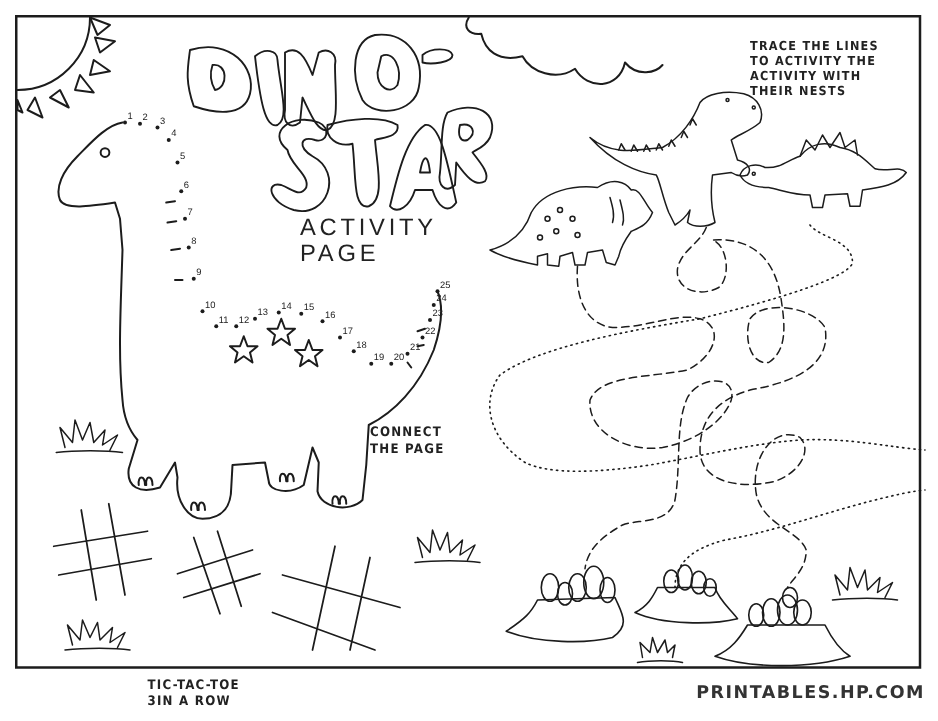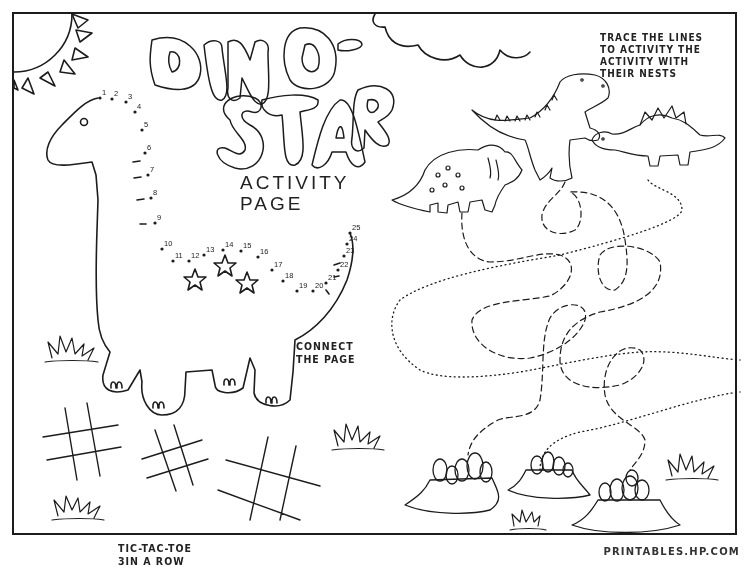--- a/index.html
+++ b/index.html
@@ -4,21 +4,21 @@
 <style>
   html, body { margin:0; padding:0; background:#ffffff; }
   body { width:750px; height:577px; position:relative; overflow:hidden; font-family:"DejaVu Sans", sans-serif; }
   .sheet { position:absolute; left:12px; top:12px; width:725px; height:523px; border:2px solid #1c1c1c; box-sizing:border-box; background:#fff; overflow:hidden; }
   svg.art { position:absolute; left:0; top:0; }
   .label { position:absolute; text-align:left; color:#222; font-family:"DejaVu Sans Condensed","DejaVu Sans", sans-serif; font-weight:bold; letter-spacing:1px; line-height:1.2; }
   .title-activity { left:240px; top:173px; width:130px; font-size:19px; font-weight:normal; letter-spacing:3px; font-family:"Liberation Sans", sans-serif; line-height:1.1; }
   .trace { left:600px; top:32px; width:140px; font-size:10px; }
   .connect { left:296px; top:340px; width:80px; font-size:10.5px; text-align:left; }
   .ttt { left:118px; top:498px; width:100px; font-size:10.5px;margin-top:44px; }
-  .footer { position:absolute; right:10px; top:546px; font-size:10px; color:#333; letter-spacing:1.2px; font-weight:bold; font-family:"DejaVu Sans", sans-serif; }
+  .footer { position:absolute; right:10px; top:546px; font-size:14px; color:#333; letter-spacing:1.2px; font-weight:bold; font-family:"DejaVu Sans", sans-serif; }
   .dotnum { font-family:"Liberation Sans", sans-serif; font-size:7.5px; fill:#222; }
 </style>
 </head>
 <body>
 
 <div class="sheet"></div>
 
 <svg class="art" width="750" height="577" viewBox="0 0 750 577" fill="none" stroke="#1c1c1c" stroke-width="1.6" stroke-linecap="round" stroke-linejoin="round">
 
   <g>

